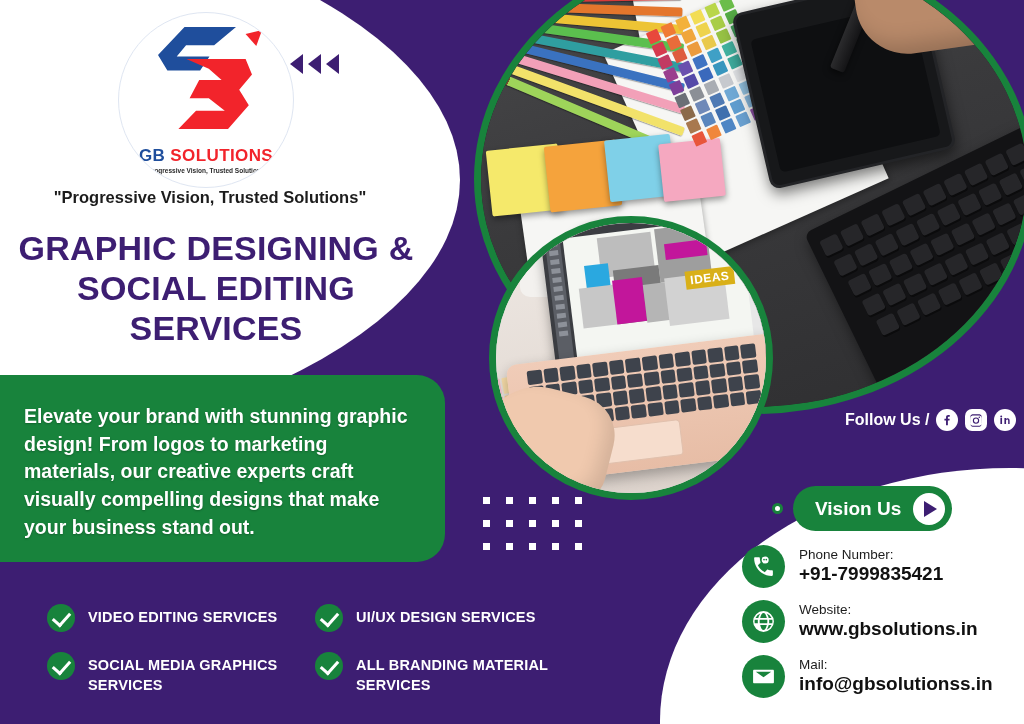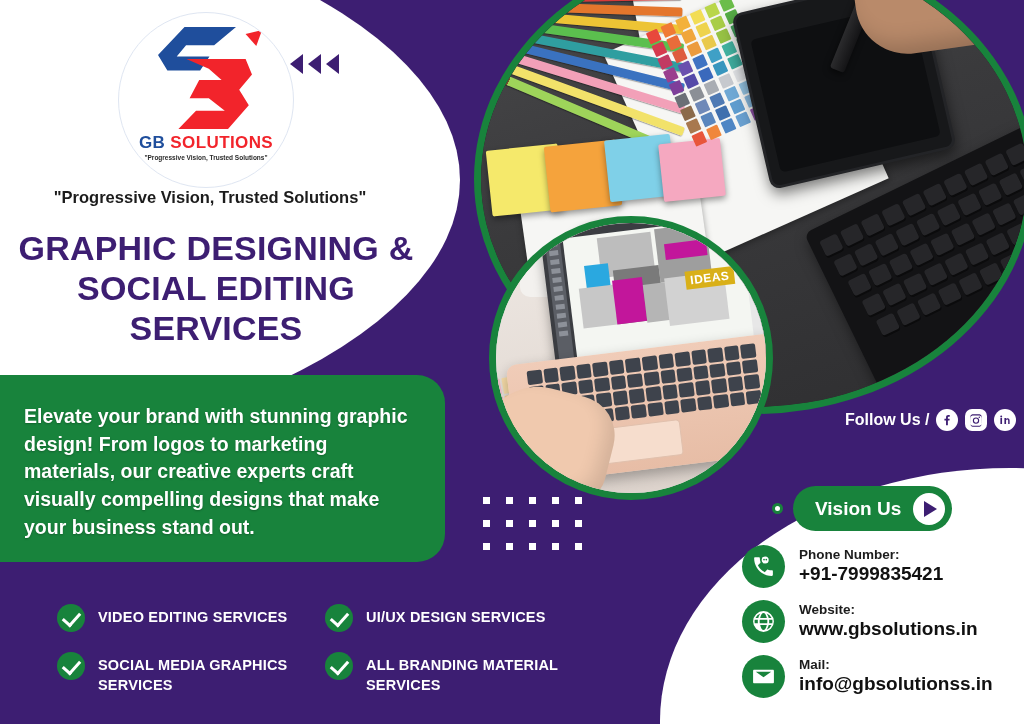--- a/index.html
+++ b/index.html
@@ -151,21 +151,21 @@
   .lm-blue { position:absolute; left:6px; top:2px; width:78px; height:70px;
              background:#1f4e9c;
              clip-path:polygon(34% 0,100% 0,72% 26%,36% 26%,24% 42%,66% 42%,54% 62%,12% 62%,0 40%); }
   .lm-red { position:absolute; left:20px; top:34px; width:80px; height:70px;
             background:#f2242b;
             clip-path:polygon(18% 0,92% 0,100% 22%,84% 44%,96% 66%,70% 100%,8% 100%,30% 74%,66% 74%,46% 56%,22% 56%,34% 30%,62% 30%,46% 14%); }
   .lm-arrow { position:absolute; right:-4px; top:0px; width:34px; height:34px; }
   .lm-arrow::after { content:""; position:absolute; right:0; top:2px; width:0; height:0;
             border-left:15px solid #f2242b; border-top:8px solid transparent;
             border-bottom:8px solid transparent; transform:rotate(-42deg); }
-  .logo-text { font-weight:800; font-size:17px; letter-spacing:.4px; margin-top:4px; }
+  .logo-text { font-weight:800; font-size:17px; letter-spacing:.4px; margin-top:17px; }
   .logo-text .gb { color:#1f4e9c; }
   .logo-text .sol { color:#f2242b; }
   .logo-sub { font-size:6.5px; color:#2a2a2a; margin-top:1px; font-weight:600; }
 
   .arrows { position:absolute; left:290px; top:54px; display:flex; gap:5px; z-index:6; }
   .arrows i { width:0; height:0; border-top:10px solid transparent;
               border-bottom:10px solid transparent; border-right:13px solid #3d1e72; }
 
   .tagline { position:absolute; left:0; top:188px; width:420px; text-align:center;
              font-size:16.5px; color:#1c1c1c; font-weight:600; z-index:6; }
@@ -182,21 +182,21 @@
   .green-card p { color:#ffffff; font-size:19.5px; line-height:1.42; font-weight:700;
                   text-shadow:0 1px 2px rgba(0,0,0,.25); }
 
   
   .dots { position:absolute; left:483px; top:497px; display:grid;
           grid-template-columns:repeat(5,7px); grid-auto-rows:7px;
           gap:16px 16px; z-index:6; }
   .dots i { width:7px; height:7px; background:#ffffff; display:block; }
 
   
-  .services { position:absolute; left:57px; top:604px; width:560px; z-index:6;
+  .services { position:absolute; left:47px; top:604px; width:560px; z-index:6;
               display:grid; grid-template-columns:268px 262px; row-gap:20px; }
   .svc { display:flex; align-items:flex-start; gap:13px; }
   .check { flex:0 0 auto; width:28px; height:28px; border-radius:50%;
            background:#18833c; position:relative; }
   .check::after { content:""; position:absolute; left:9px; top:5px; width:8px; height:14px;
            border:solid #fff; border-width:0 3px 3px 0; transform:rotate(42deg); }
   .svc span { color:#ffffff; font-weight:700; font-size:14.5px; line-height:1.35;
               letter-spacing:.2px; padding-top:4px; }
 
   
@@ -221,21 +221,21 @@
                border-left:13px solid #3d1e72; border-top:8px solid transparent;
                border-bottom:8px solid transparent; }
 
   
   .contacts { position:absolute; left:742px; top:545px; z-index:7; display:flex;
               flex-direction:column; gap:12px; }
   .crow { display:flex; align-items:center; gap:14px; }
   .cicon { width:43px; height:43px; border-radius:50%; background:#18833c;
            display:flex; align-items:center; justify-content:center; flex:0 0 auto; }
   .cicon svg { width:25px; height:25px; fill:#fff; }
-  .clabel { font-size:13.5px; color:#1c1c1c; font-weight:700; line-height:1.15; }
+  .clabel { font-size:13.5px; color:#1c1c1c; font-weight:400; line-height:1.15; }
   .cvalue { font-size:19px; color:#111; font-weight:800; line-height:1.2; }
 </style>
 </head>
 <body>
 
 <div id="flyer">
 
   <div class="photo-ring-big">
     <div class="inner">
       <div class="desk"></div>

